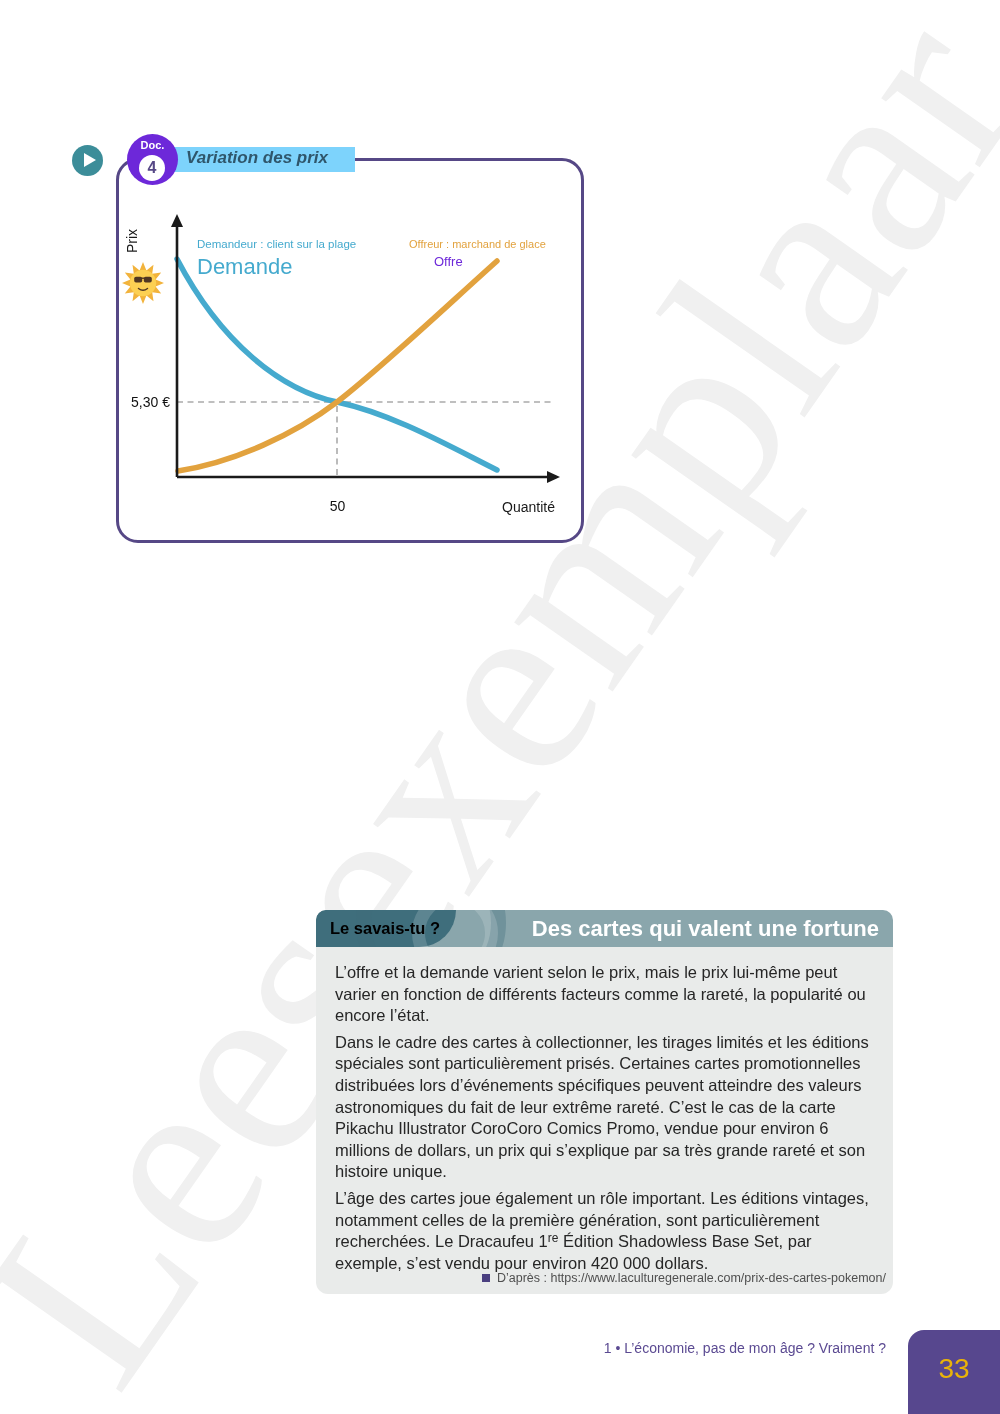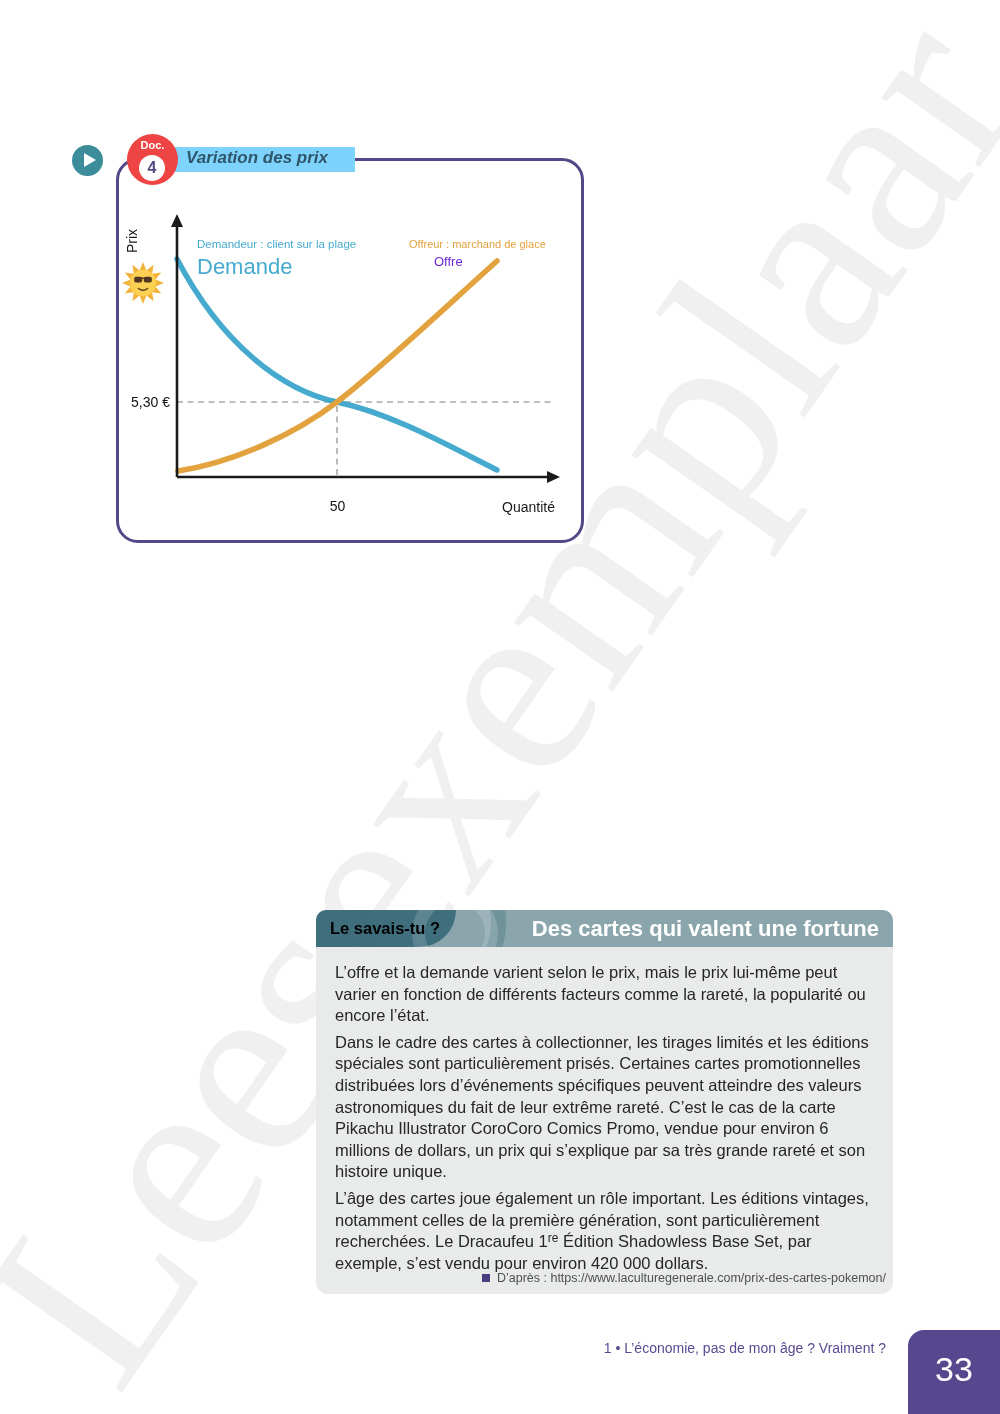--- a/index.html
+++ b/index.html
@@ -36,21 +36,21 @@
   .title-patch {
     position:absolute; left:172px; top:147px; width:183px; height:25px;
     background:#7dd3fc; z-index:3;font-style:italic;
   }
   .doc-title {
     position:absolute; left:14px; top:1px; font-size:17px; font-weight:bold;
     color:#2f566b; white-space:nowrap;
   }
   .doc-badge {
     position:absolute; left:127px; top:134px; width:51px; height:51px;
-    border-radius:50%; background:#ef4444; z-index:4; text-align:center;
+    border-radius:50%; background:#6d28d9; z-index:4; text-align:center;
   }
   .doc-badge .badge-label { display:block; margin-top:5px; font-size:11px; font-weight:bold; color:#fff; }
   .doc-badge .badge-circle {
     position:absolute; left:12px; top:21px; width:26px; height:26px;
     border-radius:50%; background:#fff;
   }
   .doc-badge .badge-circle span { font-size:16px; font-weight:bold; color:#564886; line-height:26px; }
 
   
   .chart-svg { position:absolute; left:116px; top:158px; z-index:2; }
@@ -109,21 +109,21 @@
   }
   .footer-chapter {
     position:absolute; right:114px; top:1340px; z-index:2;
     font-size:14px; color:#5b4a92; white-space:nowrap;
   }
   .page-number-box {
     position:absolute; right:0; bottom:0; width:92px; height:84px;
     background:#57478e; border-radius:16px 0 0 0; z-index:2;
     display:flex; align-items:center; justify-content:center;
   }
-  .page-number-box span { color:#ffffff; font-size:34px; padding-bottom:6px; }
+  .page-number-box span { color:#eab308; font-size:28px; padding-bottom:6px; }
 </style>
 </head>
 <body>
 
 <div class="page">
 
   <div class="watermark">Leesexemplaar</div>
 
   <div class="play-btn">
     <div class="tri"></div>

